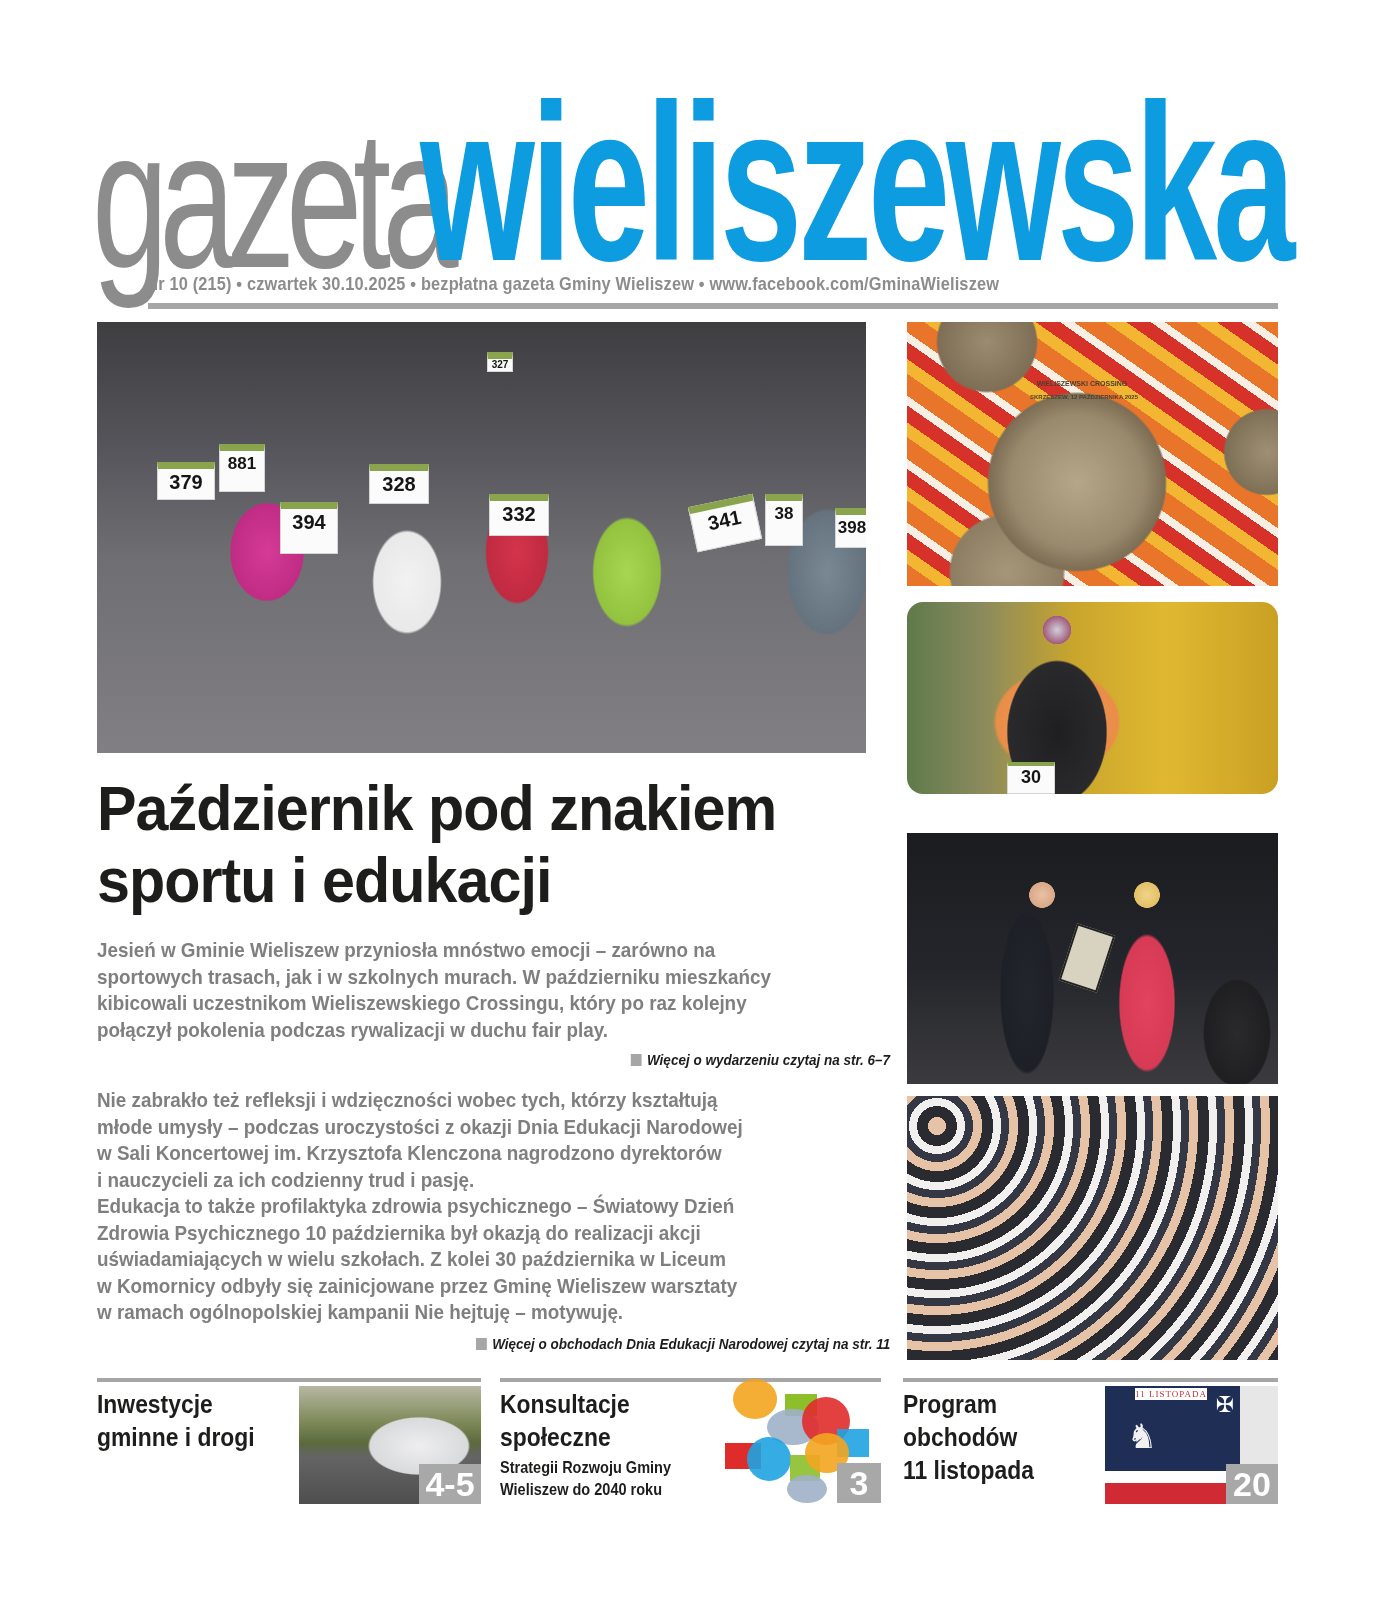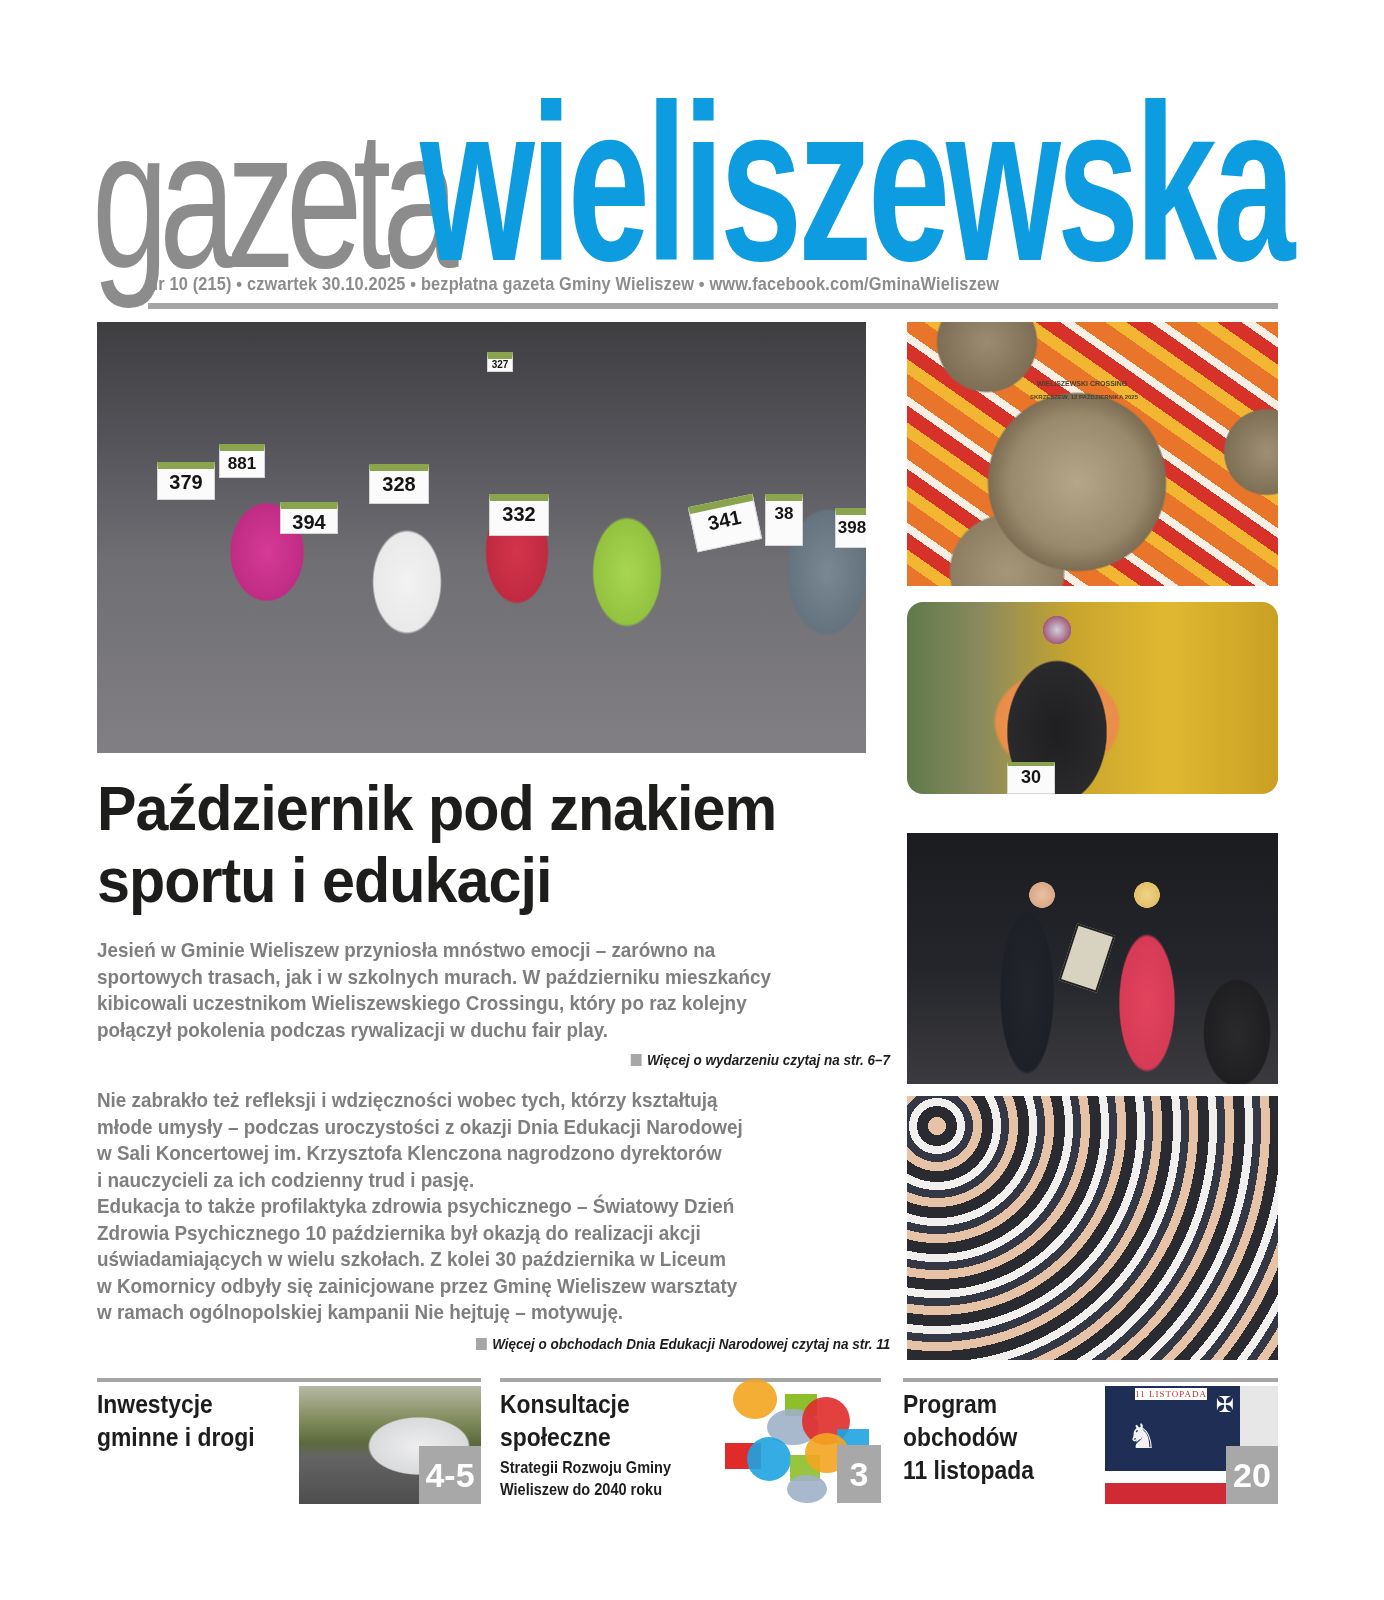--- a/index.html
+++ b/index.html
@@ -106,21 +106,21 @@
     position: absolute; top: 1388px; font-weight: 700; font-size: 26px; line-height: 33px; color: #1d1d1b;
     transform: scaleX(0.88); transform-origin: left top; white-space: nowrap;
   }
   .teaser-sub {
     position: absolute; font-weight: 700; font-size: 16.5px; line-height: 22px; color: #1d1d1b;
     transform: scaleX(0.88); transform-origin: left top; white-space: nowrap;
   }
   .thumb { position: absolute; overflow: hidden; }
   .page-badge {
     position: absolute; right: 0; bottom: 0; background: #a8a8a8; color: #ffffff;
-    font-weight: 700; font-size: 34px; line-height: 40px; padding: 9px 6px; text-align: center;
+    font-weight: 700; font-size: 34px; line-height: 40px; padding: 0 6px; text-align: center;
   }
   .th-road {
     left: 299px; top: 1386px; width: 182px; height: 118px;
     background:
       radial-gradient(ellipse 70px 40px at 120px 60px, #eeeeef 0%, #d9dadc 70%, transparent 73%),
       linear-gradient(180deg, #b7b8a3 0%, #7f8a5a 30%, #5c6a3c 48%, #646464 60%, #4e4e4e 100%);
   }
   .th-speech { left: 725px; top: 1379px; width: 156px; height: 124px; }
   .th-nov {
     left: 1105px; top: 1386px; width: 173px; height: 118px;
@@ -134,22 +134,22 @@
 
 <div>
   <div class="mast-gazeta">gazeta</div>
   <div class="mast-wiel">wieliszewska</div>
   <div class="mast-sub">nr 10 (215) • czwartek 30.10.2025 • bezpłatna gazeta Gminy Wieliszew • www.facebook.com/GminaWieliszew</div>
   <div class="mast-rule"></div>
 </div>
 
 <div class="photo ph-main">
   <div class="bib" style="left:48px;top:140px;width:58px;height:38px;margin-left:12px;">379</div>
-  <div class="bib" style="left:122px;top:122px;width:46px;height:34px;font-size:17px;">881</div>
-  <div class="bib" style="left:183px;top:180px;width:58px;height:32px;">394</div>
+  <div class="bib" style="left:122px;top:122px;width:46px;height:48px;font-size:17px;">881</div>
+  <div class="bib" style="left:183px;top:180px;width:58px;height:52px;">394</div>
   <div class="bib" style="left:272px;top:142px;width:60px;height:40px;">328</div>
   <div class="bib" style="left:392px;top:172px;width:60px;height:42px;">332</div>
   <div class="bib" style="left:595px;top:178px;width:66px;height:46px;transform:rotate(-12deg);">341</div>
   <div class="bib" style="left:668px;top:172px;width:38px;height:52px;font-size:17px;">38</div>
   <div class="bib" style="left:738px;top:186px;width:34px;height:40px;font-size:17px;">398</div>
   <div class="bib" style="left:390px;top:30px;width:26px;height:20px;font-size:10px;line-height:12px;">327</div>
 </div>
 
 <div class="photo ph-medals">
   <div class="abs" style="left:100px;top:58px;width:150px;font-size:7px;font-weight:700;color:#4a3f2c;text-align:center;">WIELISZEWSKI CROSSING</div>

